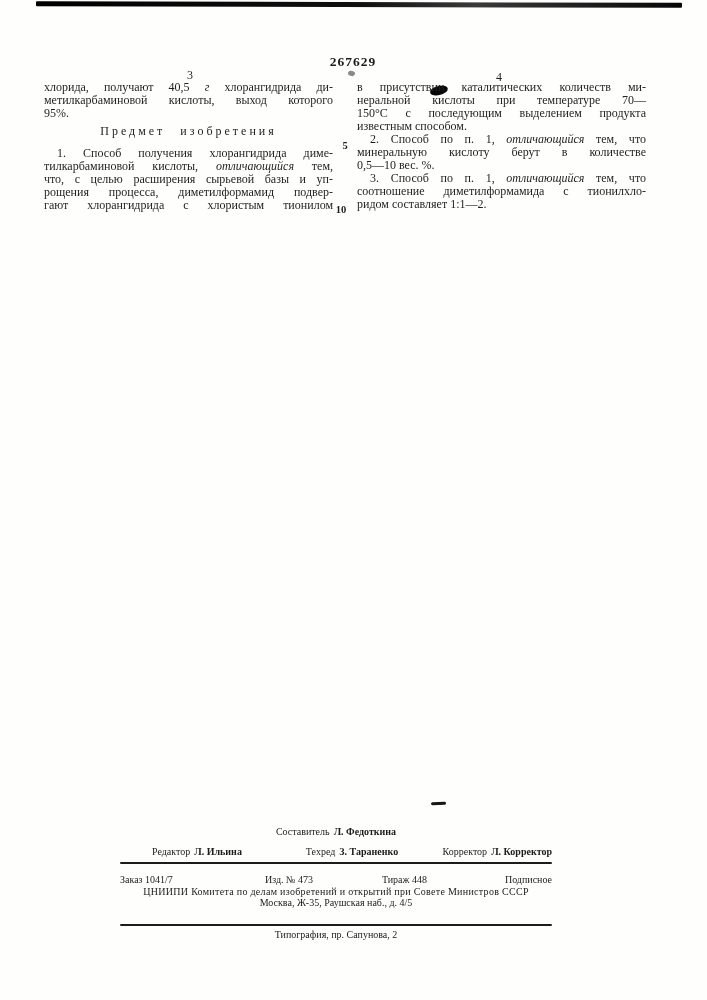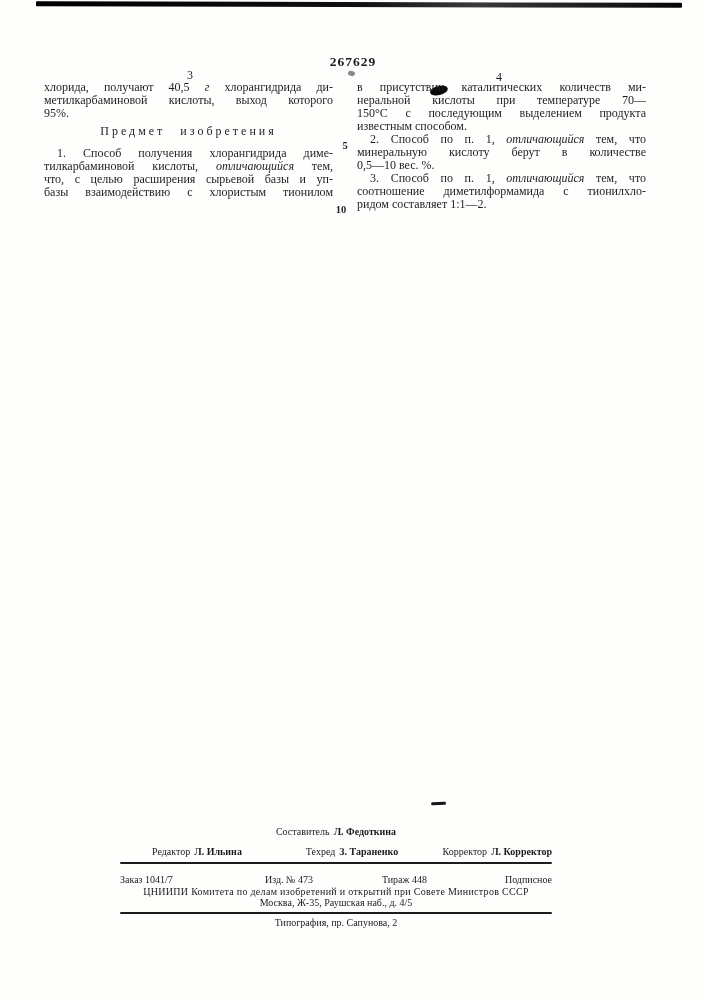--- a/index.html
+++ b/index.html
@@ -67,21 +67,21 @@
   .staff-row .cell-r{flex:1;text-align:right;}
   .rule{height:2px;background:#1c1c1c;border-radius:1px;}
   .rule.top{margin-bottom:2px;}
   .rule.bottom{margin-top:1px;margin-bottom:3px;}
   .order-row{display:flex;margin-top:10px;gap:44px;}
   .order-row .c1{flex:1.25;text-align:left;}
   .order-row .c2{flex:1;text-align:center;}
   .order-row .c3{flex:1;text-align:center;}
   .order-row .c4{flex:0.95;text-align:right;}
   .org-line{text-align:center;letter-spacing:0.3px;}
-  .address-line{text-align:center;margin-bottom:3px;}
+  .address-line{text-align:center;margin-bottom:15px;}
   .printer-line{text-align:center;margin-top:2px;}
 </style>
 </head>
 <body>
 
 <div class="page">
 
   <div class="top-edge"></div>
   <div class="smudge"></div>
   <div class="ink-blot"></div>
@@ -98,21 +98,22 @@
     <div>
         <div class="tline just">хлорида, получают 40,5 <i>г</i> хлорангидрида ди-</div>
         <div class="tline just">метилкарбаминовой кислоты, выход которого</div>
         <div class="tline">95%.</div>
       </div>
     <div class="sec-heading">Предмет изобретения</div>
     <div>
         <div class="tline just ind">1. Способ получения хлорангидрида диме-</div>
         <div class="tline just">тилкарбаминовой кислоты, <i>отличающийся</i> тем,</div>
         <div class="tline just">что, с целью расширения сырьевой базы и уп-</div>
-        <div class="tline just">базы взаимодействию с хлористым тионилом</div>
+        <div class="tline just">рощения процесса, диметилформамид подвер-</div>
+        <div class="tline just">гают хлорангидрида с хлористым тионилом</div>
       </div>
   </div>
 
   <div class="col col-right">
     <div>
         <div class="tline just">в присутствии каталитических количеств ми-</div>
         <div class="tline just">неральной кислоты при температуре 70—</div>
         <div class="tline just">150°С с последующим выделением продукта</div>
         <div class="tline">известным способом.</div>
         <div class="tline just ind">2. Способ по п. 1, <i>отличающийся</i> тем, что</div>

